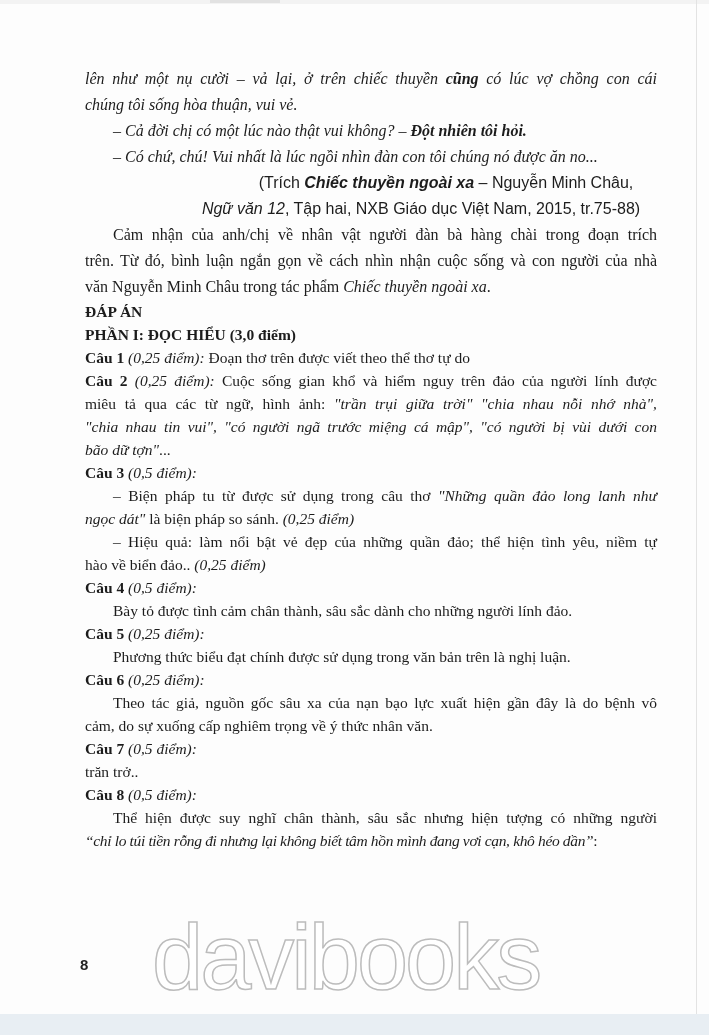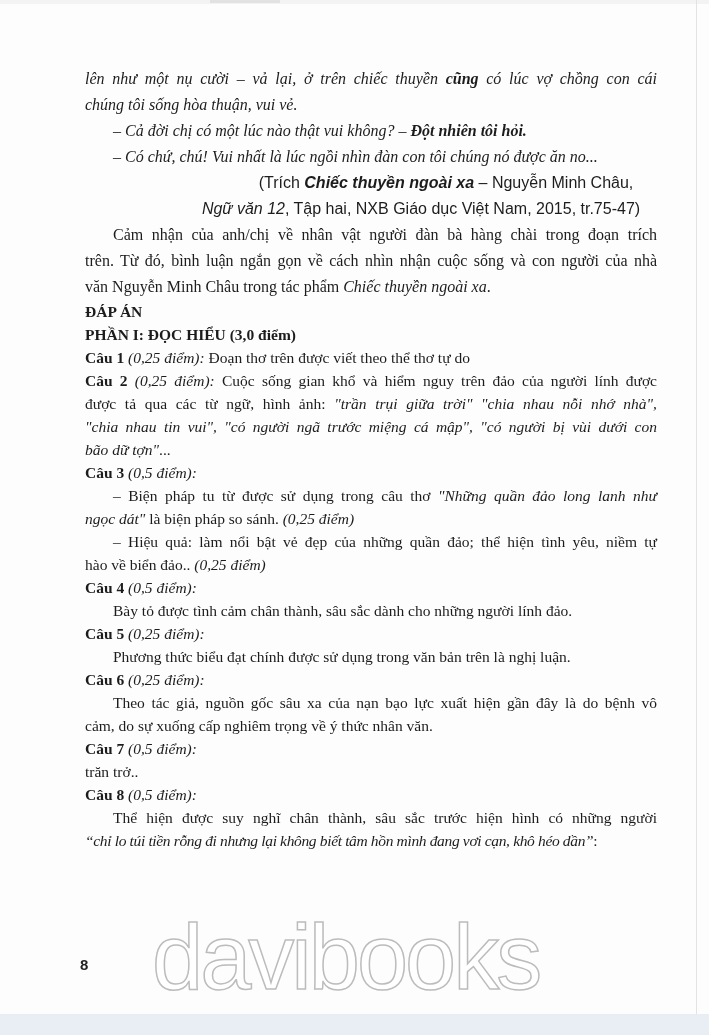--- a/index.html
+++ b/index.html
@@ -76,47 +76,47 @@
 <div class="page">
   <div class="top-edge"></div>
   <div class="top-edge-dark"></div>
 
   <div class="doc" id="document-body">
       <p class="exc i just"><span>lên như một nụ cười – vả lại, ở trên chiếc thuyền </span><span class="s-b">cũng</span><span> có lúc vợ chồng con cái</span></p>
       <p class="exc i"><span>chúng tôi sống hòa thuận, vui vẻ.</span></p>
       <p class="exc i ind"><span>– Cả đời chị có một lúc nào thật vui không? – </span><span class="s-b">Đột nhiên tôi hỏi.</span></p>
       <p class="exc i ind"><span>– Có chứ, chú! Vui nhất là lúc ngồi nhìn đàn con tôi chúng nó được ăn no...</span></p>
       <p class="exc sans src1"><span>(Trích </span><span class="s-bi">Chiếc thuyền ngoài xa</span><span> – Nguyễn Minh Châu,</span></p>
-      <p class="exc sans src2"><span class="s-i">Ngữ văn 12</span><span>, Tập hai, NXB Giáo dục Việt Nam, 2015, tr.75-47)</span></p>
+      <p class="exc sans src2"><span class="s-i">Ngữ văn 12</span><span>, Tập hai, NXB Giáo dục Việt Nam, 2015, tr.75-88)</span></p>
       <p class="exc ind just"><span>Cảm nhận của anh/chị về nhân vật người đàn bà hàng chài trong đoạn trích</span></p>
       <p class="exc just"><span>trên. Từ đó, bình luận ngắn gọn về cách nhìn nhận cuộc sống và con người của nhà</span></p>
       <p class="exc"><span>văn Nguyễn Minh Châu trong tác phẩm </span><span class="s-i">Chiếc thuyền ngoài xa</span><span>.</span></p>
       <p class="ctr hdr"><span class="s-b">ĐÁP ÁN</span></p>
       <p class="hdr"><span class="s-b">PHẦN I: ĐỌC HIỂU (3,0 điểm)</span></p>
       <p class="cau"><span class="s-b">Câu 1 </span><span class="s-i">(0,25 điểm):</span><span> Đoạn thơ trên được viết theo thể thơ tự do</span></p>
       <p class="cau just"><span class="s-b">Câu 2 </span><span class="s-i">(0,25 điểm):</span><span> Cuộc sống gian khổ và hiểm nguy trên đảo của người lính được</span></p>
-      <p class="just"><span>được tả qua các từ ngữ, hình ảnh: </span><span class="s-i">"trần trụi giữa trời" "chia nhau nỗi nhớ nhà",</span></p>
+      <p class="just"><span>miêu tả qua các từ ngữ, hình ảnh: </span><span class="s-i">"trần trụi giữa trời" "chia nhau nỗi nhớ nhà",</span></p>
       <p class="just"><span class="s-i">"chia nhau tin vui", "có người ngã trước miệng cá mập", "có người bị vùi dưới con</span></p>
       <p class=""><span class="s-i">bão dữ tợn"</span><span>...</span></p>
       <p class="cau"><span class="s-b">Câu 3 </span><span class="s-i">(0,5 điểm):</span></p>
       <p class="sub ind just"><span>– Biện pháp tu từ được sử dụng trong câu thơ </span><span class="s-i">"Những quần đảo long lanh như</span></p>
       <p class=""><span class="s-i">ngọc dát"</span><span> là biện pháp so sánh. </span><span class="s-i">(0,25 điểm)</span></p>
       <p class="sub ind just"><span>– Hiệu quả: làm nổi bật vẻ đẹp của những quần đảo; thể hiện tình yêu, niềm tự</span></p>
       <p class=""><span>hào về biển đảo.. </span><span class="s-i">(0,25 điểm)</span></p>
       <p class="cau"><span class="s-b">Câu 4 </span><span class="s-i">(0,5 điểm):</span></p>
       <p class="sub ind"><span>Bày tỏ được tình cảm chân thành, sâu sắc dành cho những người lính đảo.</span></p>
       <p class="cau"><span class="s-b">Câu 5 </span><span class="s-i">(0,25 điểm):</span></p>
       <p class="sub ind"><span>Phương thức biểu đạt chính được sử dụng trong văn bản trên là nghị luận.</span></p>
       <p class="cau"><span class="s-b">Câu 6 </span><span class="s-i">(0,25 điểm):</span></p>
       <p class="sub ind just"><span>Theo tác giả, nguồn gốc sâu xa của nạn bạo lực xuất hiện gần đây là do bệnh vô</span></p>
       <p class=""><span>cảm, do sự xuống cấp nghiêm trọng về ý thức nhân văn.</span></p>
       <p class="cau"><span class="s-b">Câu 7 </span><span class="s-i">(0,5 điểm):</span></p>
       <p class=""><span>trăn trở..</span></p>
       <p class="cau"><span class="s-b">Câu 8 </span><span class="s-i">(0,5 điểm):</span></p>
-      <p class="sub ind just"><span>Thể hiện được suy nghĩ chân thành, sâu sắc trước hiện hình có những người</span></p>
+      <p class="sub ind just"><span>Thể hiện được suy nghĩ chân thành, sâu sắc nhưng hiện tượng có những người</span></p>
       <p class="fit"><span class="s-i">“chỉ lo túi tiền rỗng đi nhưng lại không biết tâm hồn mình đang vơi cạn, khô héo dần”</span><span>:</span></p>
     </div>
 
   <div class="wm">
     <div class="wm-brand">davibooks</div>
     <div class="wm-slogan">Khát vọng tri thức</div>
   </div>
 
   <div class="page-number">8</div>
 

